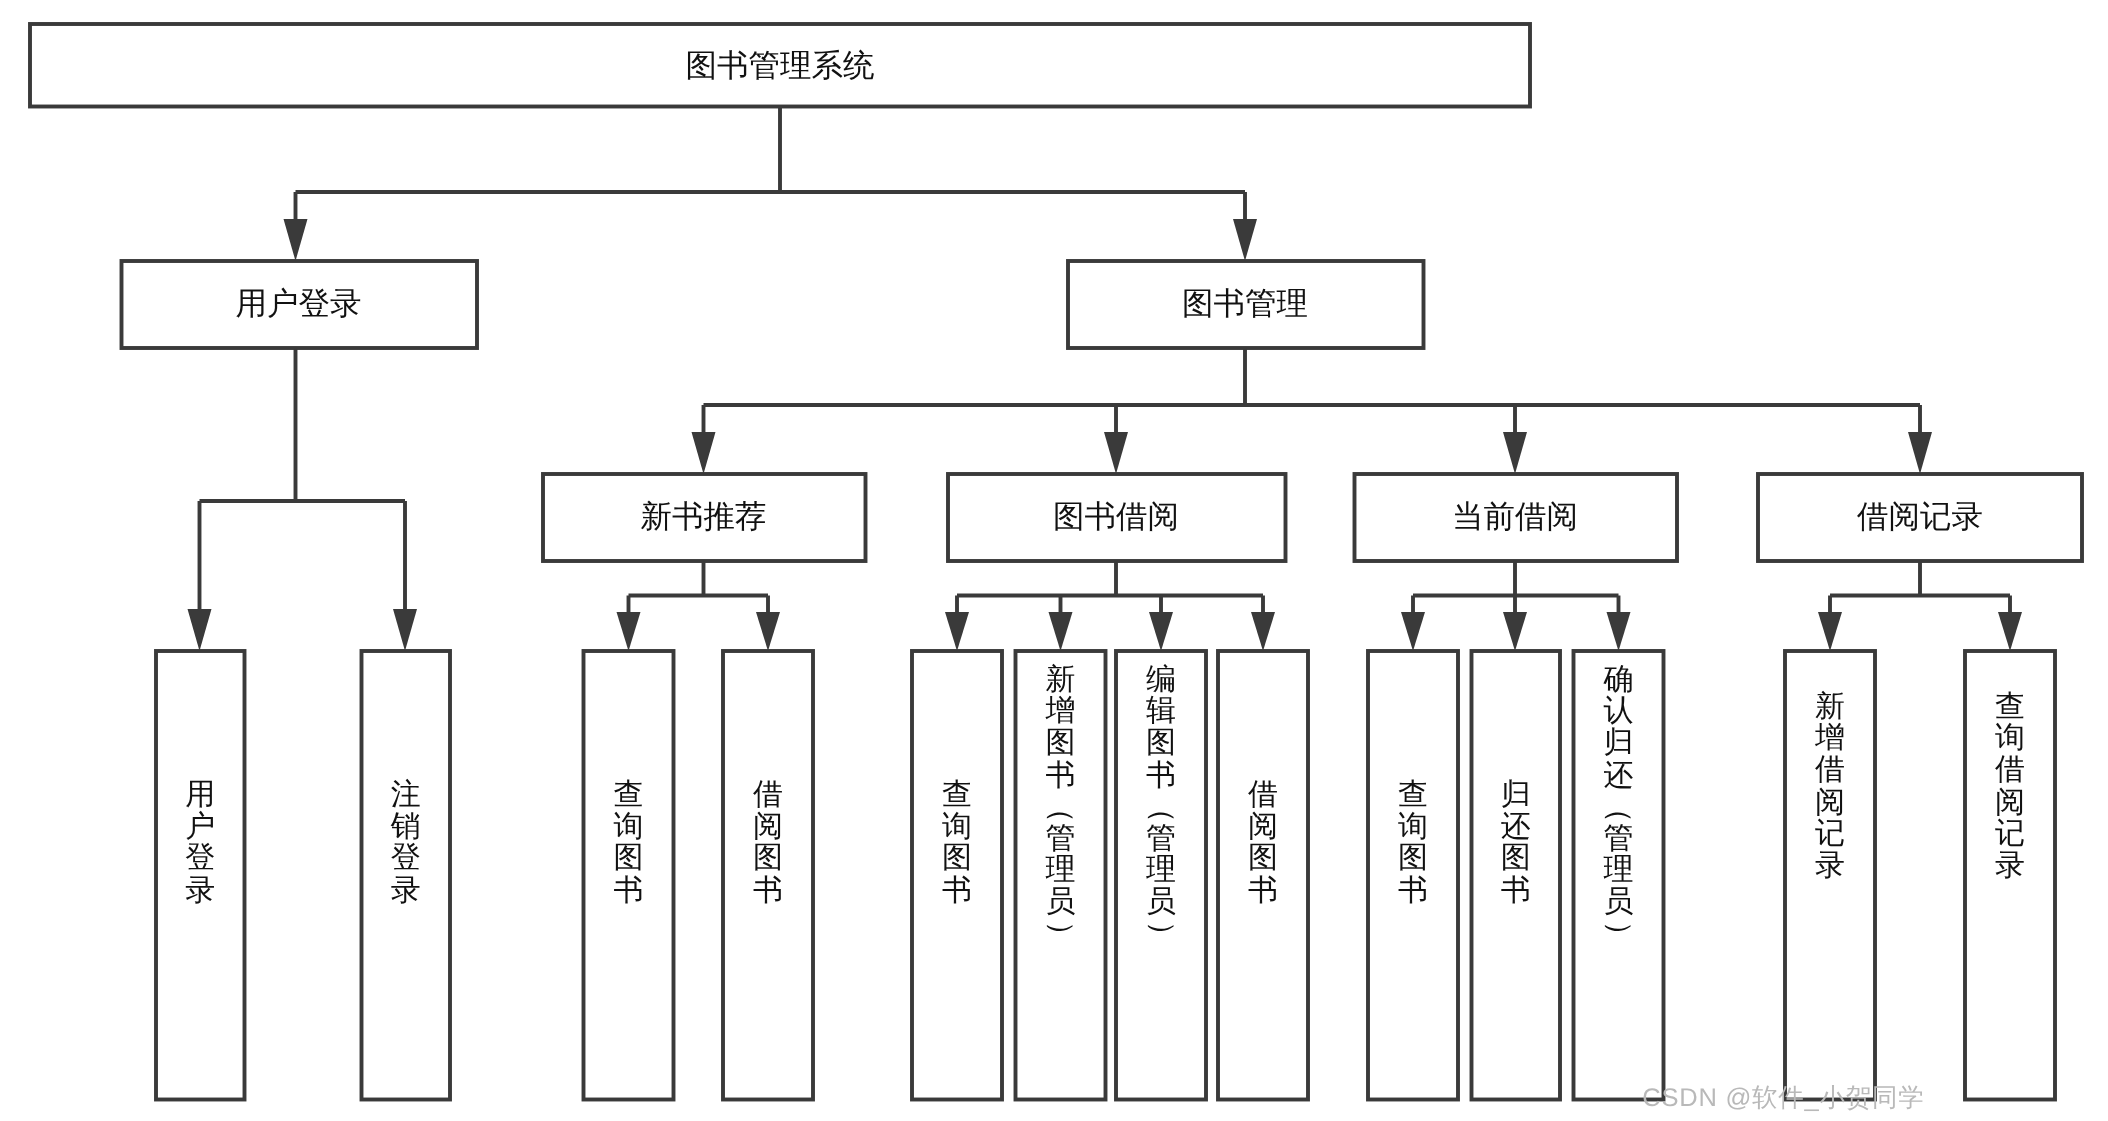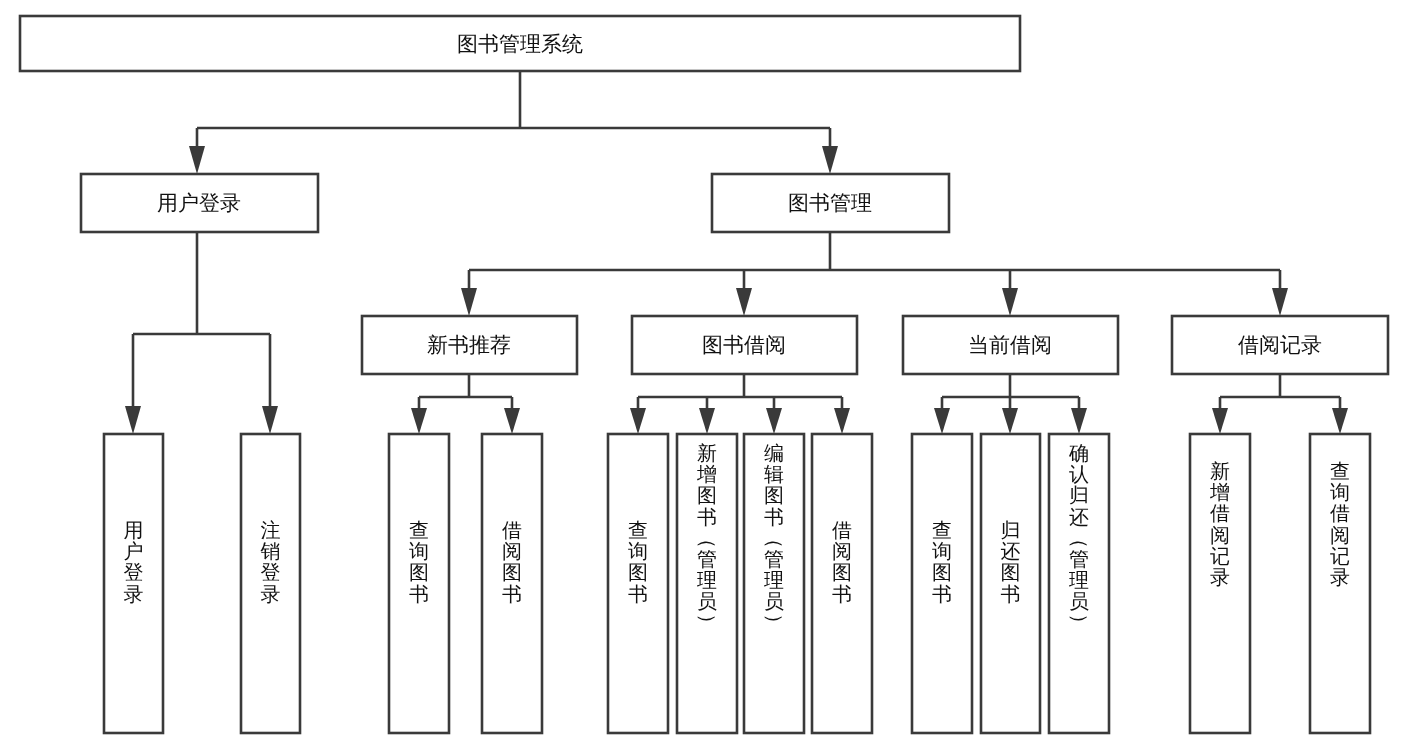--- a/index.html
+++ b/index.html
@@ -279,13 +279,14 @@
     </div>
   <div class="vert-text-wrap" style="top: 461px; left: 1328px; width: 24px;">
       <span class="vert-char">查</span>
       <span class="vert-char">询</span>
       <span class="vert-char">借</span>
       <span class="vert-char">阅</span>
       <span class="vert-char">记</span>
       <span class="vert-char">录</span>
     </div>
 
+  <div class="watermark">CSDN @软件_小贺同学</div>
 </div>
 
 </body></html>

